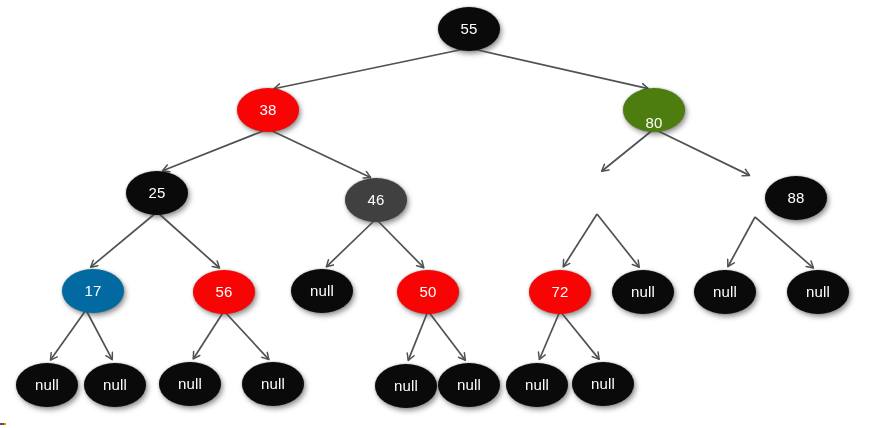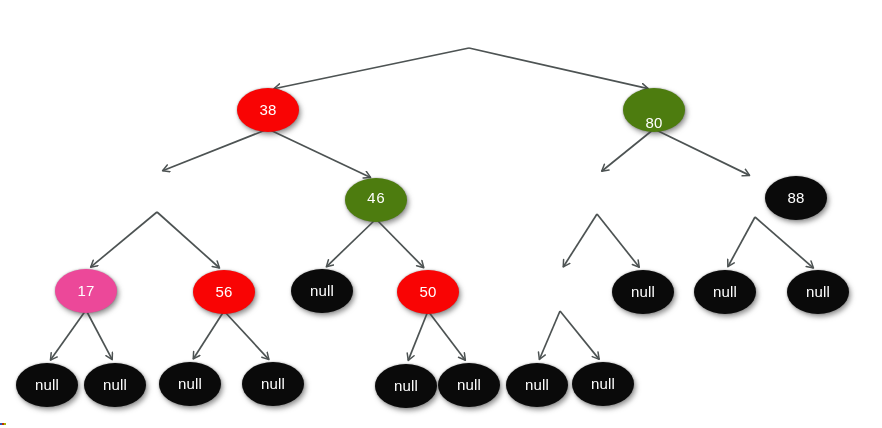--- a/index.html
+++ b/index.html
@@ -64,43 +64,52 @@
       <line x1="86" y1="310" x2="50.4705726638476" y2="360.10560265354826" stroke="#4d5353" stroke-width="1.7" marker-end="url(#arrowV)"></line>
       <line x1="86" y1="310" x2="112.20154502755561" y2="359.69258539708824" stroke="#4d5353" stroke-width="1.7" marker-end="url(#arrowV)"></line>
       <line x1="224" y1="311" x2="193.23972816570185" y2="358.9498355064059" stroke="#4d5353" stroke-width="1.7" marker-end="url(#arrowV)"></line>
       <line x1="224" y1="311" x2="268.9268681495663" y2="359.59436759034725" stroke="#4d5353" stroke-width="1.7" marker-end="url(#arrowV)"></line>
       <line x1="428" y1="311" x2="408.2283440581246" y2="360.42913985468846" stroke="#4d5353" stroke-width="1.7" marker-end="url(#arrowV)"></line>
       <line x1="428" y1="311" x2="465.3717445588512" y2="360.2213221019016" stroke="#4d5353" stroke-width="1.7" marker-end="url(#arrowV)"></line>
       <line x1="560" y1="311" x2="539.3511723907511" y2="359.47985612606254" stroke="#4d5353" stroke-width="1.7" marker-end="url(#arrowV)"></line>
       <line x1="560" y1="311" x2="599.2197548587944" y2="359.34062808176986" stroke="#4d5353" stroke-width="1.7" marker-end="url(#arrowV)"></line>
     </svg>
   <div class="node-layer" id="nodes">
+      <div class="node" style="left: 438px; top: 7px; width: 62px; height: 44px; background: rgb(10, 10, 10); color: rgb(255, 255, 255);">
+        <span>55</span>
+      </div>
       <div class="node" style="left: 237px; top: 88px; width: 62px; height: 44px; background: rgb(249, 4, 4); color: rgb(255, 255, 255);">
         <span>38</span>
       </div>
       <div class="node" style="left: 623px; top: 88px; width: 62px; height: 44px; background: #4d7c0f; color: rgb(255, 255, 255); align-items: flex-end;">
         <span>80</span>
       </div>
-      <div class="node" style="left: 345px; top: 178px; width: 62px; height: 44px; background: #4d7c0f; color: rgb(255, 255, 255); font-family: Liberation Mono, monospace;">
+      <div class="node" style="left: 126px; top: 171px; width: 62px; height: 44px; background: rgb(10, 10, 10); color: rgb(255, 255, 255);">
+        <span>25</span>
+      </div>
+      <div class="node" style="left: 345px; top: 178px; width: 62px; height: 44px; background: #404040; color: rgb(255, 255, 255);">
         <span>46</span>
       </div>
       <div class="node" style="left: 765px; top: 176px; width: 62px; height: 44px; background: rgb(10, 10, 10); color: rgb(255, 255, 255);">
         <span>88</span>
       </div>
-      <div class="node" style="left: 55px; top: 269px; width: 62px; height: 44px; background: #ec4899; color: rgb(255, 255, 255); justify-content: center;">
+      <div class="node" style="left: 62px; top: 269px; width: 62px; height: 44px; background: #0369a1; color: rgb(255, 255, 255); justify-content: center;">
         <span>17</span>
       </div>
       <div class="node" style="left: 193px; top: 270px; width: 62px; height: 44px; background: rgb(249, 4, 4); color: rgb(255, 255, 255);">
         <span>56</span>
       </div>
       <div class="node" style="left: 291px; top: 269px; width: 62px; height: 44px; background: rgb(10, 10, 10); color: rgb(255, 255, 255);">
         <span>null</span>
       </div>
       <div class="node" style="left: 397px; top: 270px; width: 62px; height: 44px; background: rgb(249, 4, 4); color: rgb(255, 255, 255); text-align: center;">
         <span>50</span>
+      </div>
+      <div class="node" style="left: 529px; top: 270px; width: 62px; height: 44px; background: rgb(249, 4, 4); color: rgb(255, 255, 255);">
+        <span>72</span>
       </div>
       <div class="node" style="left: 612px; top: 270px; width: 62px; height: 44px; background: rgb(10, 10, 10); color: rgb(255, 255, 255);">
         <span>null</span>
       </div>
       <div class="node" style="left: 694px; top: 270px; width: 62px; height: 44px; background: rgb(10, 10, 10); color: rgb(255, 255, 255);">
         <span>null</span>
       </div>
       <div class="node" style="left: 787px; top: 270px; width: 62px; height: 44px; background: rgb(10, 10, 10); color: rgb(255, 255, 255);">
         <span>null</span>
       </div>

